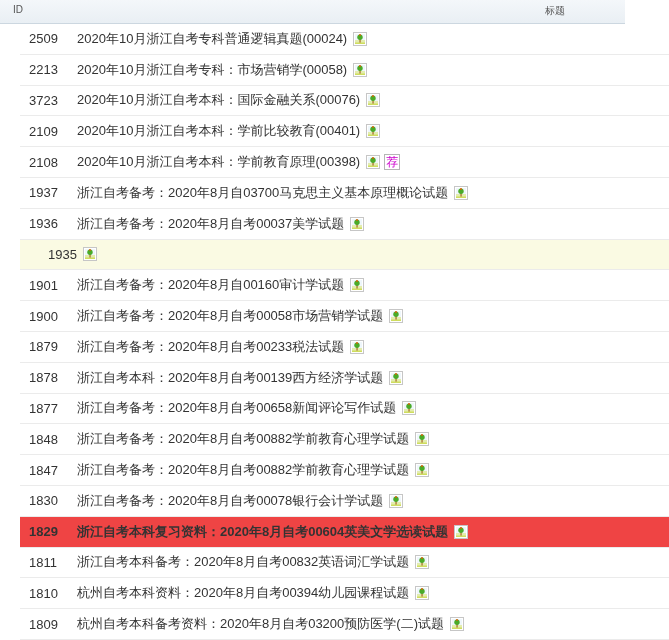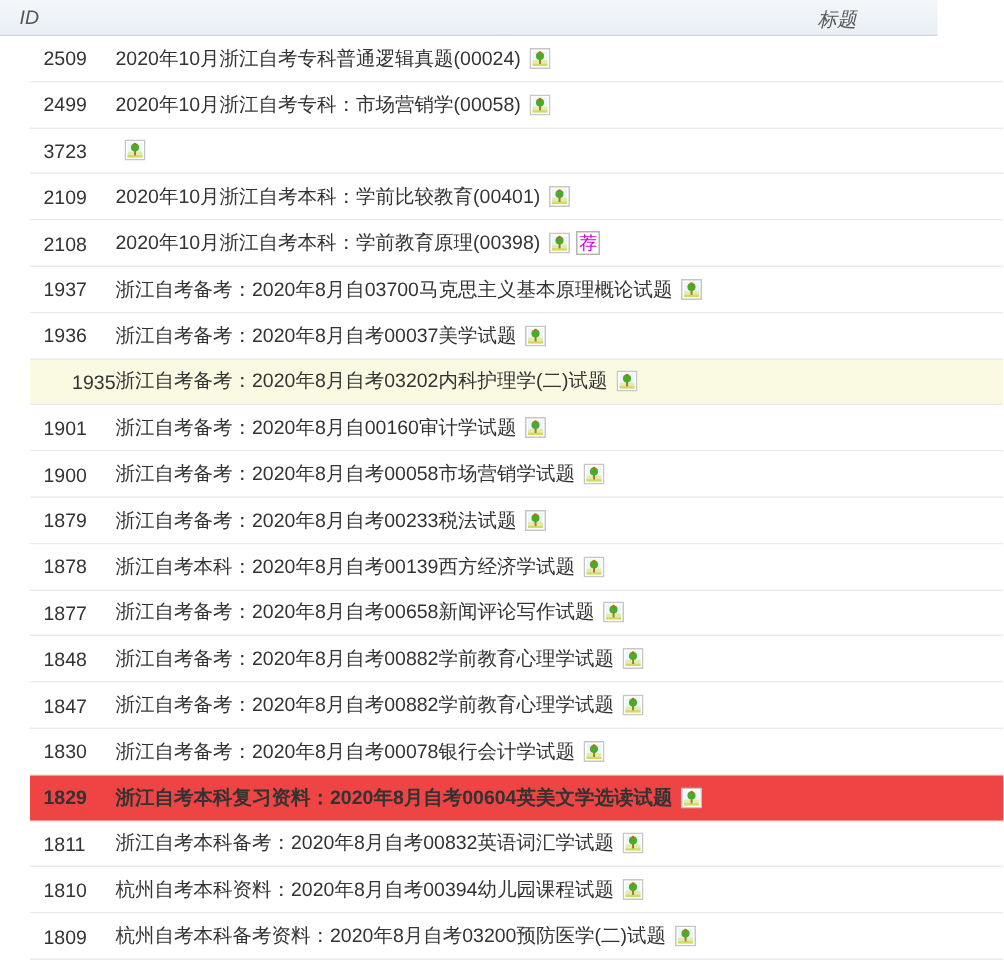--- a/index.html
+++ b/index.html
@@ -11,22 +11,21 @@
     background:#fff;
     overflow:hidden;
   }
   .listing { width:661px; }
   .list-header {
     position:relative;
     width:625px; height:24px;
     background:linear-gradient(#f4f7fa, #e9eff4);
     border-bottom:1px solid #ccd7e0;
     color:#555;
-    font-size:13px;
-    font-style:italic;
+    font-size:10px;
   }
   .list-header .h-id {
     position:absolute; left:13px; top:4px;
   }
   .list-header .h-title {
     position:absolute; left:545px; top:4px;
   }
   .rows { width:661px; }
   .row {
     display:flex;
@@ -85,34 +84,35 @@
               <rect x="0.5" y="0.5" width="13" height="13" fill="#ffffff" stroke="#c6c6c6"></rect>
               <rect x="2" y="2" width="10" height="6" fill="#eef6fb"></rect>
               <rect x="2" y="8" width="10" height="4" fill="#e3ecae"></rect>
               <rect x="2" y="10.5" width="10" height="1.5" fill="#cfdd5e"></rect>
               <rect x="6.4" y="7" width="1.3" height="3.6" fill="#a9732f"></rect>
               <circle cx="7" cy="5.3" r="2.7" fill="#4aab28"></circle>
               <circle cx="7" cy="3" r="0.9" fill="#e05a00"></circle>
             </svg></span>
         </div>
         <div class="row">
-          <span class="cell-id">2499</span>
+          <span class="cell-id">2213</span>
           <span class="cell-title">2020年10月浙江自考专科：市场营销学(00058)</span>
           <span class="att-icon"><svg width="14" height="14" viewBox="0 0 14 14" xmlns="http://www.w3.org/2000/svg">
               <rect x="0.5" y="0.5" width="13" height="13" fill="#ffffff" stroke="#c6c6c6"></rect>
               <rect x="2" y="2" width="10" height="6" fill="#eef6fb"></rect>
               <rect x="2" y="8" width="10" height="4" fill="#e3ecae"></rect>
               <rect x="2" y="10.5" width="10" height="1.5" fill="#cfdd5e"></rect>
               <rect x="6.4" y="7" width="1.3" height="3.6" fill="#a9732f"></rect>
               <circle cx="7" cy="5.3" r="2.7" fill="#4aab28"></circle>
               <circle cx="7" cy="3" r="0.9" fill="#e05a00"></circle>
             </svg></span>
         </div>
         <div class="row">
           <span class="cell-id">3723</span>
+          <span class="cell-title">2020年10月浙江自考本科：国际金融关系(00076)</span>
           <span class="att-icon"><svg width="14" height="14" viewBox="0 0 14 14" xmlns="http://www.w3.org/2000/svg">
               <rect x="0.5" y="0.5" width="13" height="13" fill="#ffffff" stroke="#c6c6c6"></rect>
               <rect x="2" y="2" width="10" height="6" fill="#eef6fb"></rect>
               <rect x="2" y="8" width="10" height="4" fill="#e3ecae"></rect>
               <rect x="2" y="10.5" width="10" height="1.5" fill="#cfdd5e"></rect>
               <rect x="6.4" y="7" width="1.3" height="3.6" fill="#a9732f"></rect>
               <circle cx="7" cy="5.3" r="2.7" fill="#4aab28"></circle>
               <circle cx="7" cy="3" r="0.9" fill="#e05a00"></circle>
             </svg></span>
         </div>
@@ -164,21 +164,20 @@
               <rect x="2" y="2" width="10" height="6" fill="#eef6fb"></rect>
               <rect x="2" y="8" width="10" height="4" fill="#e3ecae"></rect>
               <rect x="2" y="10.5" width="10" height="1.5" fill="#cfdd5e"></rect>
               <rect x="6.4" y="7" width="1.3" height="3.6" fill="#a9732f"></rect>
               <circle cx="7" cy="5.3" r="2.7" fill="#4aab28"></circle>
               <circle cx="7" cy="3" r="0.9" fill="#e05a00"></circle>
             </svg></span>
         </div>
         <div class="row" style="background: rgb(250, 250, 227); text-align: right;">
           <span class="cell-id">1935</span>
-          <span class="cell-title">浙江自考备考：2020年8月自考03202内科护理学(二)试题</span>
           <span class="att-icon"><svg width="14" height="14" viewBox="0 0 14 14" xmlns="http://www.w3.org/2000/svg">
               <rect x="0.5" y="0.5" width="13" height="13" fill="#ffffff" stroke="#c6c6c6"></rect>
               <rect x="2" y="2" width="10" height="6" fill="#eef6fb"></rect>
               <rect x="2" y="8" width="10" height="4" fill="#e3ecae"></rect>
               <rect x="2" y="10.5" width="10" height="1.5" fill="#cfdd5e"></rect>
               <rect x="6.4" y="7" width="1.3" height="3.6" fill="#a9732f"></rect>
               <circle cx="7" cy="5.3" r="2.7" fill="#4aab28"></circle>
               <circle cx="7" cy="3" r="0.9" fill="#e05a00"></circle>
             </svg></span>
         </div>

